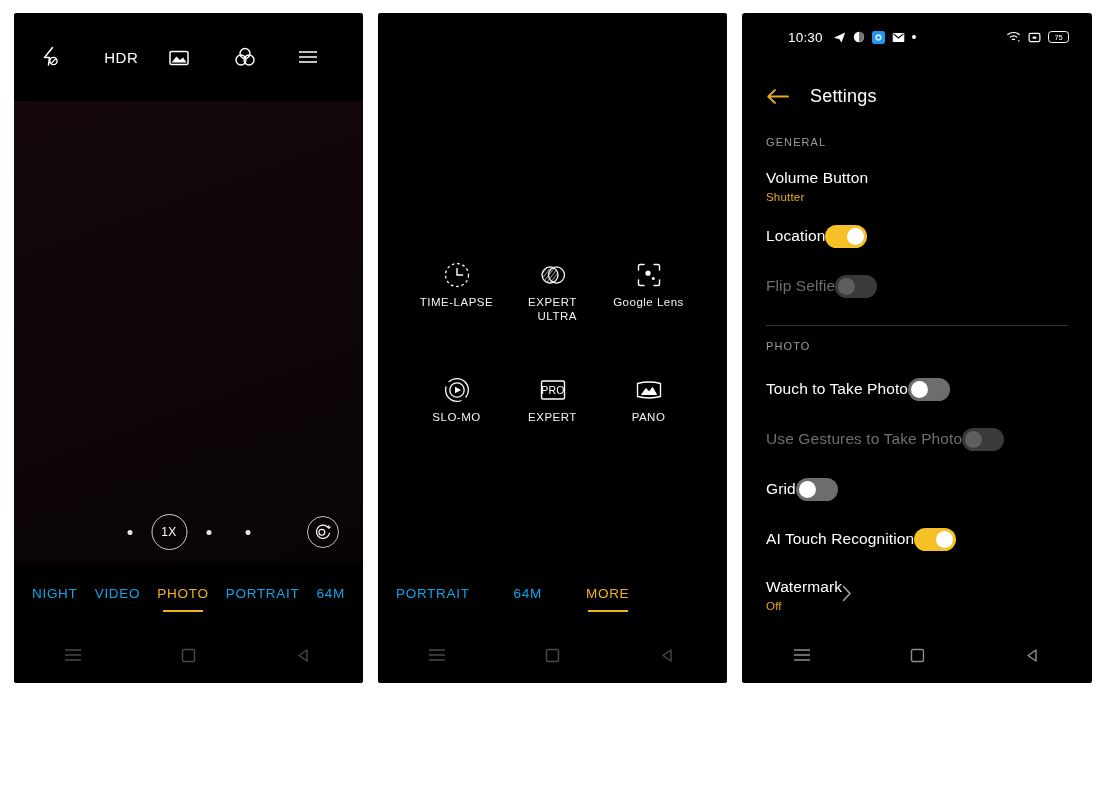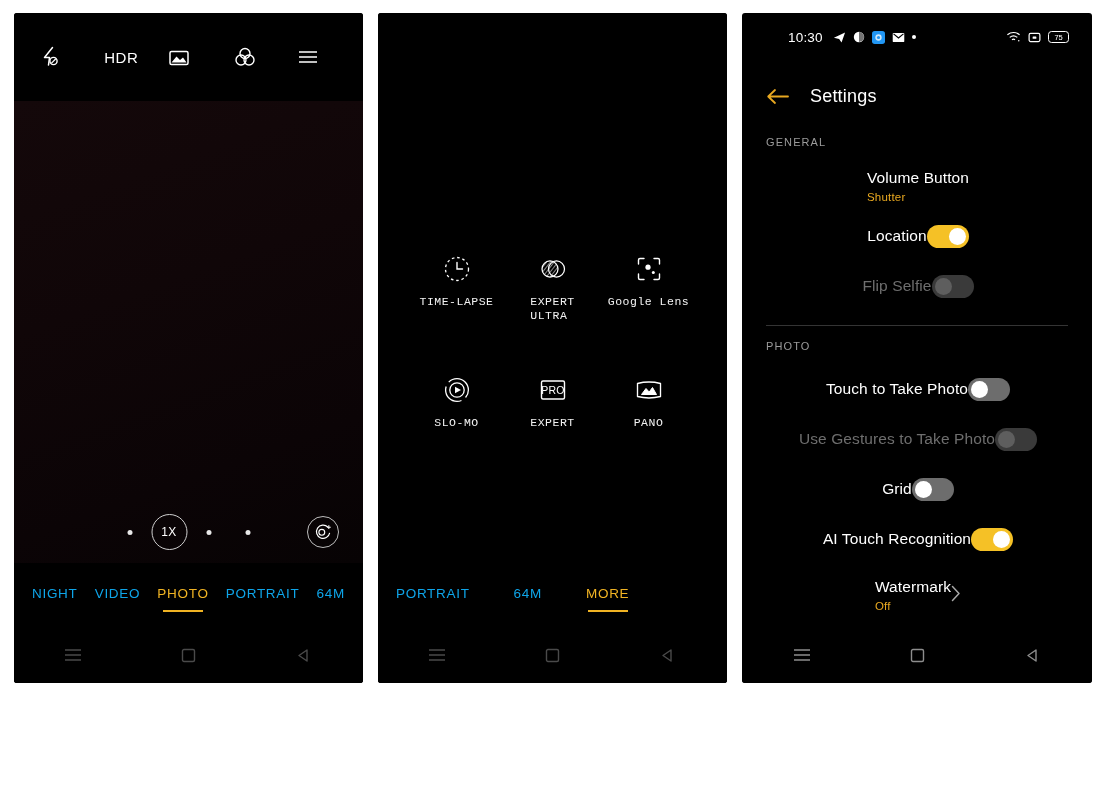--- a/index.html
+++ b/index.html
@@ -140,22 +140,22 @@
     display: grid; grid-template-columns: repeat(3, 96px);
     row-gap: 50px; column-gap: 0;
     margin-top: 8px;
   }
   .more-item {
     display: flex; flex-direction: column; align-items: center;
     color: #fff;
   }
   .more-icon { height: 34px; display:flex; align-items:center; justify-content:center; }
   .more-label {
-    margin-top: 9px; font-size: 11.5px; letter-spacing: 0.5px;
-    text-align: left; line-height: 14px; color: #f2f2f2; font-family: Liberation Mono, monospace;
+    margin-top: 3px; font-size: 11.5px; letter-spacing: 0.5px;
+    text-align: right; line-height: 14px; color: #f2f2f2;
   }
 
   
   .status-bar {
     position: absolute; left: 0; right: 0; top: 0; height: 48px;
     display: flex; align-items: center; z-index: 6;
     padding: 0 23px 0 0;
   }
   .sb-left { display: flex; align-items: center; gap: 7px; padding-left: 46px; }
   .sb-time { color:#fff; font-size: 13.5px; letter-spacing: 0.2px; margin-right: 3px; }
@@ -178,21 +178,21 @@
 
   .settings-body {
     position: absolute; left: 0; right: 0; top: 106px; bottom: 56px;
     overflow: hidden;
   }
   .sec-label {
     color: #9b9b9b; font-size: 11px; letter-spacing: 1.1px;
     padding: 0 0 0 24px;
   }
   .srow {
-    display: flex; align-items: center; justify-content: center;
+    display: flex; align-items: center; justify-content: flex-start;
     padding: 0 22px 0 24px; min-height: 50px;
   }
   .srow-text { display: flex; flex-direction: column; gap: 4px; }
   .srow-title { color: #ffffff; font-size: 15.5px; letter-spacing: 0.1px; }
   .srow-title.disabled { color: #6e6e6e; }
   .srow-sub { color: #e8a820; font-size: 11.5px; letter-spacing: 0.2px; }
 
   .toggle {
     width: 42px; height: 23px; border-radius: 12px; position: relative;
     flex: none;

